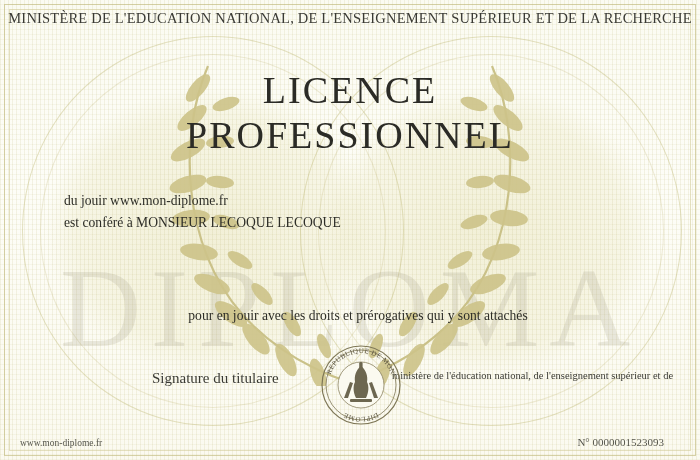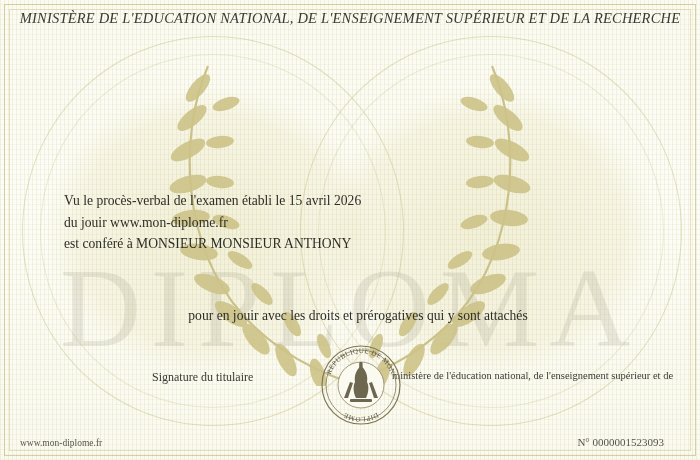--- a/index.html
+++ b/index.html
@@ -77,21 +77,20 @@
   .ministry {
     position: absolute;
     left: 0; right: 0;
     top: 10px;
     text-align: center;
     font-size: 14.5px;
     letter-spacing: 0.2px;
     color: #3a3a34;
     white-space: nowrap;
     font-family: "Liberation Serif", serif;
-    font-style: italic;
   }
 
   
   .wreath {
     position: absolute;
     left: 168px;
     top: 46px;
     width: 364px;
     height: 340px;
     pointer-events: none;
@@ -137,21 +136,21 @@
     font-size: 13.6px;
     color: #2d2d27;
     margin-left: 16px;
   }
 
   
   .sig-left {
     position: absolute;
     left: 152px;
     top: 370px;
-    font-size: 12px;
+    font-size: 15px;
     color: #3a3a33;
   }
   .sig-right {
     position: absolute;
     left: 392px;
     top: 370px;
     font-size: 10.5px;
     color: #3a3a33;
     white-space: nowrap;
   }
@@ -244,25 +243,28 @@
       <ellipse cx="306" cy="176" rx="14" ry="6" transform="rotate(-18 306 176)"></ellipse>
       <ellipse cx="292" cy="214" rx="14" ry="6" transform="rotate(-32 292 214)"></ellipse>
       <ellipse cx="270" cy="248" rx="14" ry="6" transform="rotate(-46 270 248)"></ellipse>
       <ellipse cx="240" cy="278" rx="14" ry="6" transform="rotate(-58 240 278)"></ellipse>
       <ellipse cx="208" cy="300" rx="13" ry="5.5" transform="rotate(-68 208 300)"></ellipse>
     </g>
   </svg>
 
   <div class="ministry">MINISTÈRE DE L'EDUCATION NATIONAL, DE L'ENSEIGNEMENT SUPÉRIEUR ET DE LA RECHERCHE</div>
 
+  <div class="title-block">
+    <div class="title-line1">LICENCE</div>
+    <div class="title-line2">PROFESSIONNEL</div>
+  </div>
 
   <div class="body-block">
-    <div class="line">Vu le procès-verbal de l'examen établi le 15 avril 2026</div>
     <div class="line">du jouir www.mon-diplome.fr</div>
-    <div class="line">est conféré à MONSIEUR MONSIEUR ANTHONY</div>
+    <div class="line">est conféré à MONSIEUR LECOQUE LECOQUE</div>
   </div>
 
   <div class="enjoy">pour en jouir avec les droits et prérogatives qui y sont attachés</div>
 
   <div class="sig-left">Signature du titulaire</div>
   <div class="sig-right">ministère de l'éducation national, de l'enseignement supérieur et de</div>
 
   <svg class="seal" viewBox="0 0 82 82" xmlns="http://www.w3.org/2000/svg">
     <defs>
       <path id="sealArc" d="M 9,41 A 32,32 0 1 1 73,41"></path>

